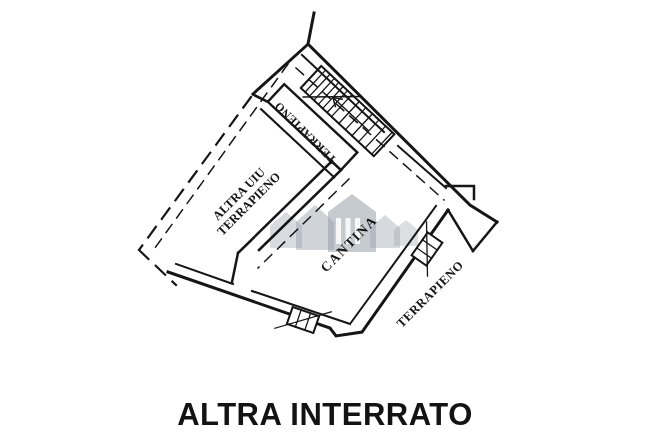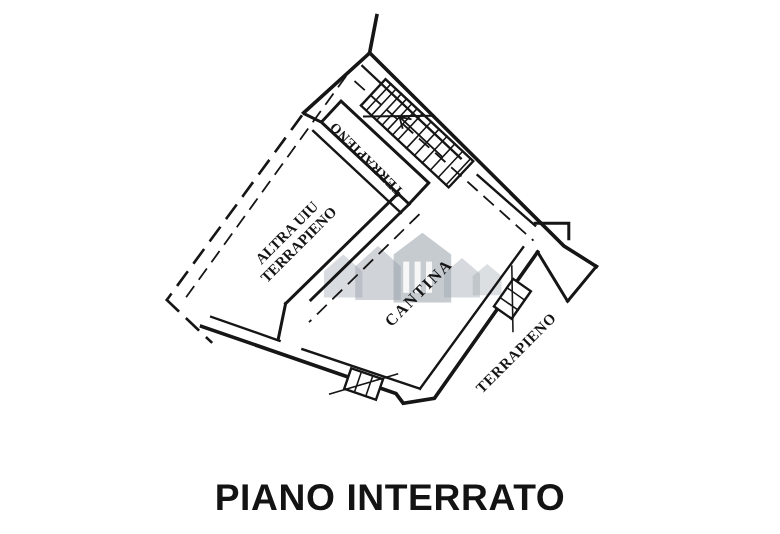--- a/index.html
+++ b/index.html
@@ -96,14 +96,14 @@
         <text class="plan-label" text-anchor="middle" y="-3" font-size="12.5">ALTRA UIU</text>
         <text class="plan-label" text-anchor="middle" y="11" font-size="12.5">TERRAPIENO</text>
       </g>
 
       <text class="plan-label" transform="translate(352,247) rotate(-45)" text-anchor="middle" font-size="13.5" letter-spacing="1.5">CANTINA</text>
 
       <text class="plan-label" transform="translate(433,297) rotate(-45)" text-anchor="middle" font-size="12.5" letter-spacing="0.5">TERRAPIENO</text>
     </g>
   </svg>
 
-  <div class="plan-title">PIANO INTERRATO</div>
+  <div class="plan-title">ALTRA INTERRATO</div>
 </div>
 
 </body></html>

